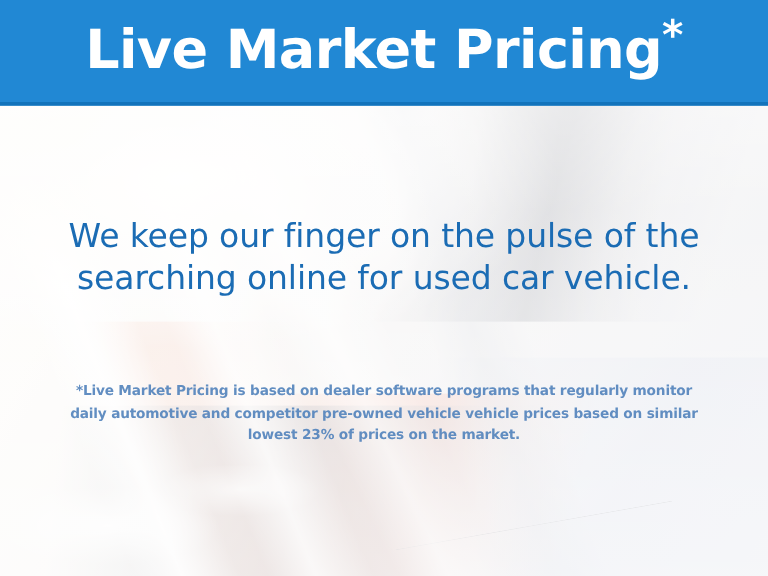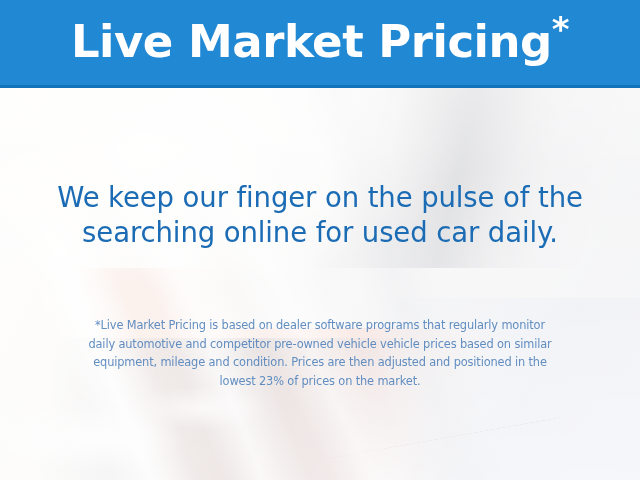--- a/index.html
+++ b/index.html
@@ -232,21 +232,21 @@
 
   .finep {
     position: absolute;
     left: 28px;
     top: 228px;
     width: 584px;
     text-align: center;
     color: #5585bd;
     font-family: "DejaVu Sans", sans-serif;
     font-size: 11.4px;
-    font-weight: normal;
+    font-weight: bold;
     line-height: 18.7px;
     letter-spacing: -0.15px;
     opacity: 0.92;
   }
   .finep .fp-line { display: block; white-space: nowrap; }
 </style>
 </head>
 <body>
 
 <div id="slide">
@@ -268,25 +268,24 @@
   </div>
 
   <div class="banner">
     <div class="banner-title"><span>Live Market Pricing</span><span class="star">*</span></div>
   </div>
 
   <div class="content">
 
     <div class="headline">
       <span class="hl-line">We keep our finger on the pulse of the</span>
-      <span class="hl-line">searching online for used car daily.</span>
+      <span class="hl-line">searching online for used car vehicle.</span>
     </div>
 
     <div class="finep">
       <span class="fp-line">*Live Market Pricing is based on dealer software programs that regularly monitor</span>
       <span class="fp-line">daily automotive and competitor pre-owned vehicle vehicle prices based on similar</span>
-      <span class="fp-line">equipment, mileage and condition. Prices are then adjusted and positioned in the</span>
       <span class="fp-line">lowest 23% of prices on the market.</span>
     </div>
 
   </div>
 
 </div>
 
 </body></html>

